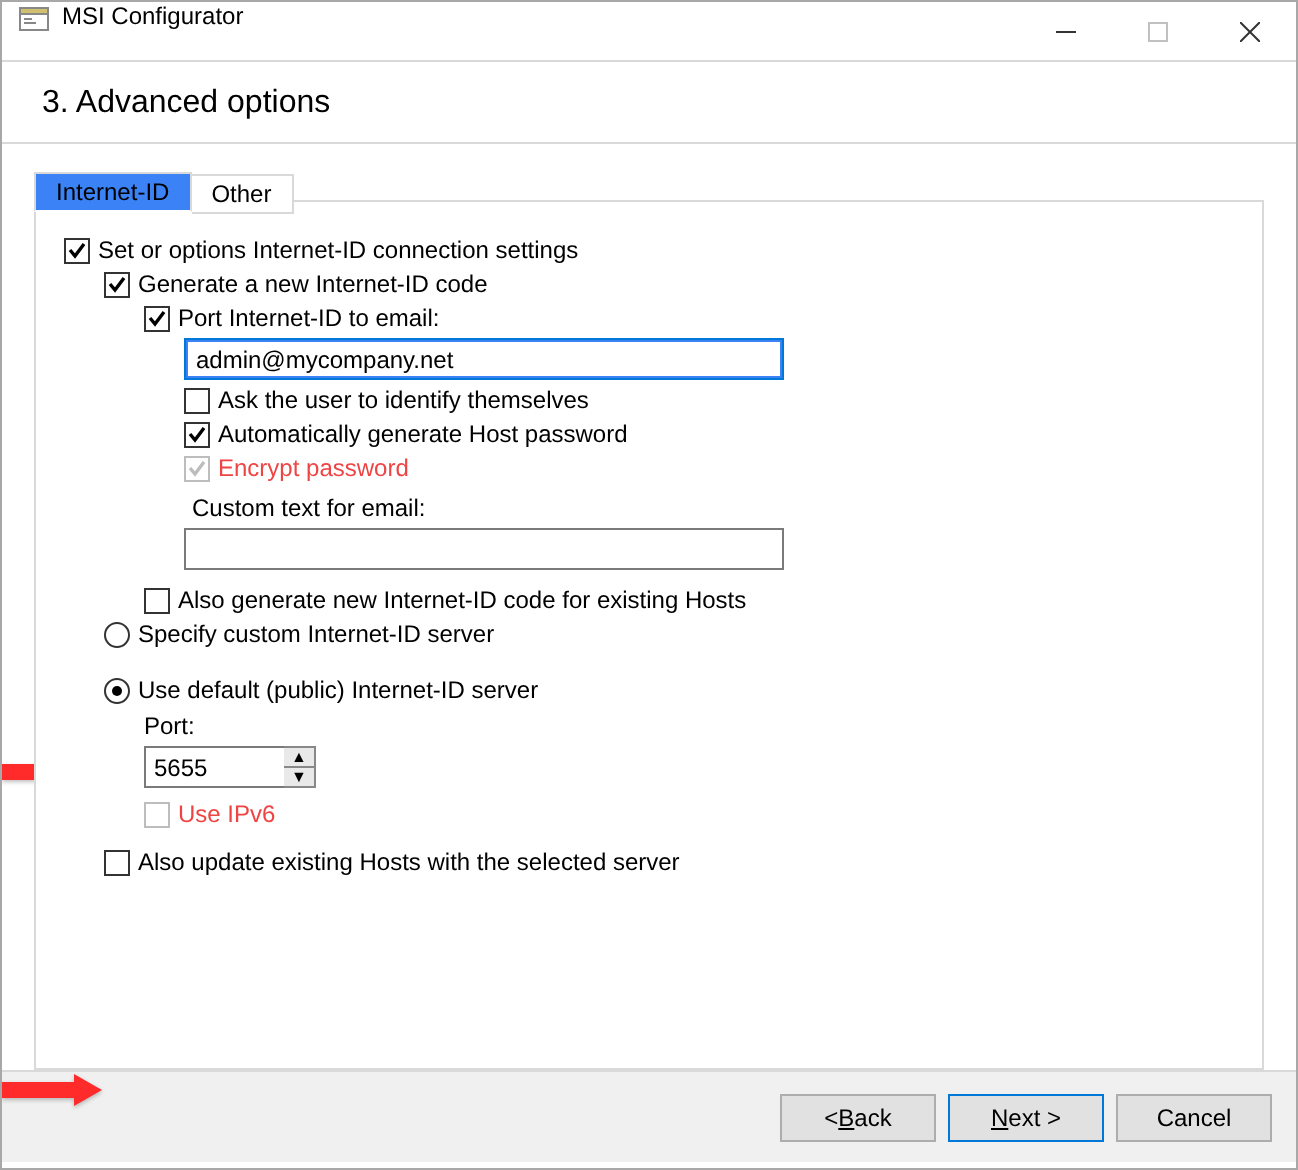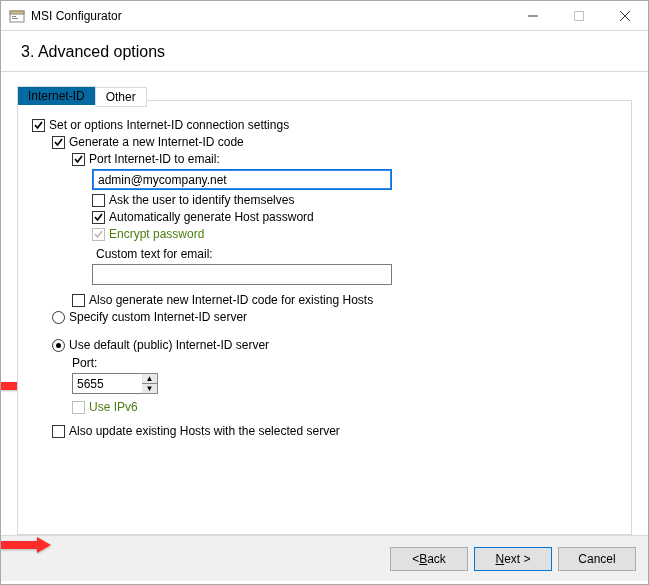--- a/index.html
+++ b/index.html
@@ -10,21 +10,21 @@
     background: #fff;
     color: #000;
     width: 649px;
     height: 585px;
     overflow: hidden;
     border: 1px solid #a8a8a8;
   }
   .titlebar {
     height: 30px;
     display: flex;
-    align-items: center;
+    align-items: flex-start;
     padding: 0 0 0 8px;
     border-bottom: 1px solid #d9d9d9;
   }
   .titlebar .app-icon {
     width: 16px; height: 16px;
     margin-right: 6px;
     display: inline-block;
   }
   .titlebar .title { flex: 1; font-size: 12px; }
   .winbtns { display: flex; height: 100%; }
@@ -61,21 +61,21 @@
     position: absolute;
     top: 14px;
     left: 16px;
     display: flex;
     z-index: 2;
   }
   .tab {
     border: 1px solid #d9d9d9;
     padding: 2px 10px;
     font-size: 12px;
-    background: #0369a1;
+    background: #3b82f6;
     position: relative;
   }
   .tab.active {
     border-bottom: 1px solid #fff;
     top: 0;
   }
   .tab.inactive {
     background: #fff;
     border-left: none;
     top: 1px;
@@ -111,21 +111,21 @@
     height: 21px;
     padding: 1px 4px;
     font: inherit;
     background: #fff;
   }
   .text-input.focus {
     border: 2px solid #3b82f6;
     outline: 1px solid #0078d7;
     outline-offset: -1px;
   }
-  .disabled-text { color: #4d7c0f; }
+  .disabled-text { color: #ef4444; }
   .server-grid {
     display: flex;
     gap: 20px;
     margin-top: 4px;
   }
   .port-wrap { display: flex; align-items: flex-end; }
   .spinbtns {
     display: flex; flex-direction: column;
     border: 1px solid #888;
     border-left: none;

